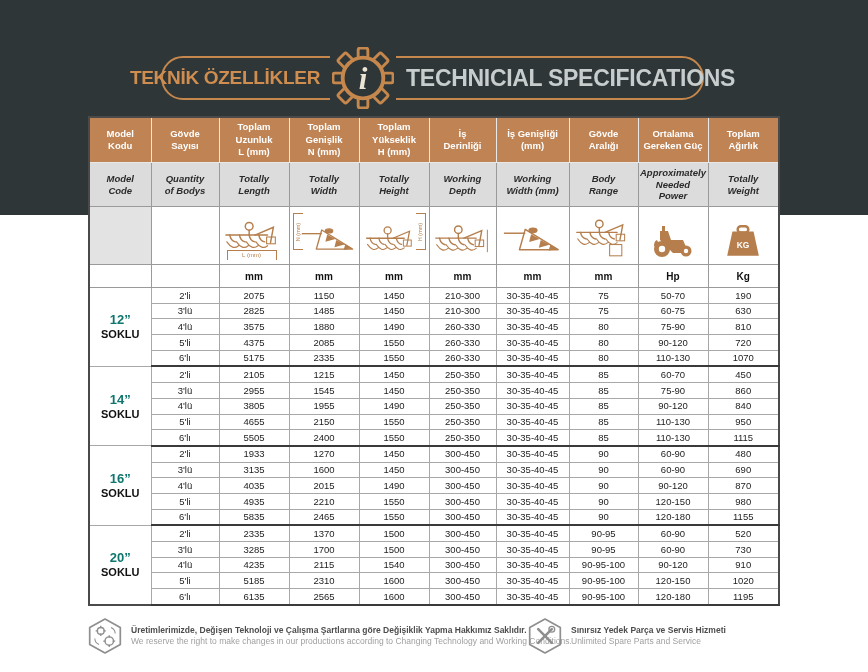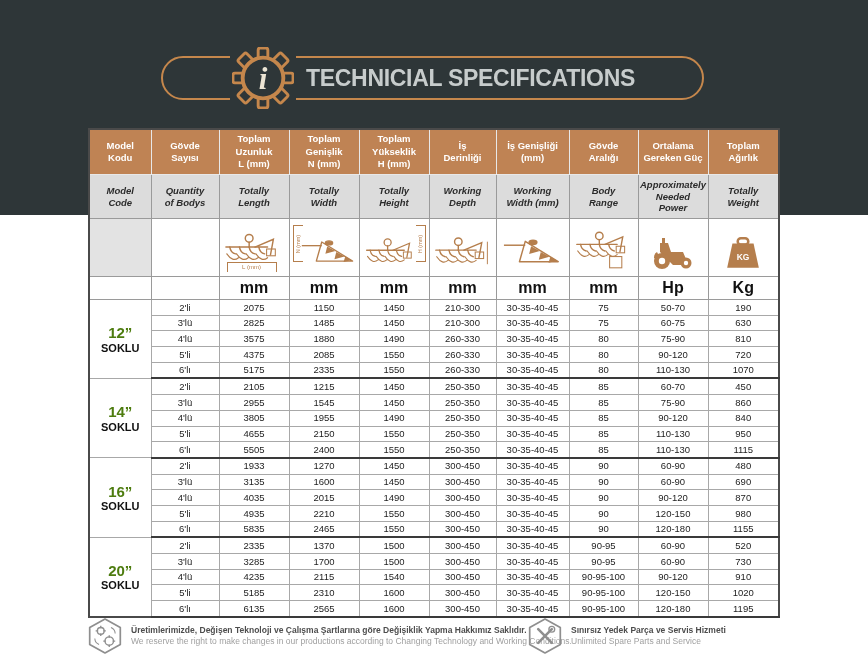--- a/index.html
+++ b/index.html
@@ -10,36 +10,36 @@
   
   .title-pill{position:absolute;left:161px;top:56px;width:543px;height:44px;
     border:2px solid #c5874c;border-radius:24px;display:flex;align-items:center;
     justify-content:center;gap:10px;box-sizing:border-box;overflow:visible;}
   .title-tr{font-size:19px;font-weight:bold;color:#cf8d4f;letter-spacing:-0.3px;white-space:nowrap;}
   .title-en{font-size:23px;font-weight:bold;color:#c7cccc;letter-spacing:-0.3px;white-space:nowrap;}
   .gear-wrap{width:66px;height:66px;background:#2e3638;display:flex;align-items:center;
     justify-content:center;flex:0 0 auto;}
 
   
-  table.spec{position:absolute;left:88px;top:128px;width:690px;border-collapse:collapse;
+  table.spec{position:absolute;left:88px;top:116px;width:690px;border-collapse:collapse;
     table-layout:fixed;border:2px solid #4a4a4a;}
   .spec th,.spec td{padding:0;margin:0;text-align:center;vertical-align:middle;overflow:hidden;}
   .h-tr{background:#bf8354;color:#ffffff;font-size:9.5px;font-weight:bold;height:44px;
     border:1px solid #e8e8e8;white-space:pre-line;line-height:1.3;}
   .h-en{background:#dcdcdc;color:#2b2b2b;font-style:italic;font-size:9.5px;height:43px;
     border:1px solid #9a9a9a;white-space:pre-line;line-height:1.25;}
   .ico-cell{height:57px;background:#ffffff;border:1px solid #9a9a9a;position:relative;}
   .graycell{background:#e3e3e3;}
-  .h-unit{height:22px;background:#ffffff;font-weight:bold;font-size:16px;color:#111;
+  .h-unit{height:22px;background:#ffffff;font-weight:bold;font-size:10px;color:#111;
     border:1px solid #9a9a9a;}
   .spec tbody td{height:14.7px;background:#ffffff;font-size:9.5px;color:#1c1c1c;
     border:1px solid #a8a8a8;line-height:1;}
   .spec tbody tr.grp-end td{border-bottom:2px solid #3a3a3a;}
   td.grp{background:#e3e3e3;border:1px solid #8a8a8a;border-bottom:2px solid #3a3a3a;}
-  .grp-size{font-size:15px;font-weight:800;color:#4d7c0f;line-height:1.15;}
+  .grp-size{font-size:13px;font-weight:800;color:#0f766e;line-height:1.15;}
   .grp-type{font-size:11px;font-weight:800;color:#101010;line-height:1.1;}
 
   .dim-l{position:absolute;left:7px;bottom:4px;width:48px;height:9px;
     border-left:1px solid #b57e4c;border-right:1px solid #b57e4c;border-top:1px solid #b57e4c;
     font-size:6px;color:#b57e4c;line-height:9px;text-align:center;}
   .dim-v{position:absolute;top:6px;bottom:14px;width:9px;
     border-top:1px solid #b57e4c;border-bottom:1px solid #b57e4c;}
   .dim-v span{position:absolute;left:1px;top:50%;transform:translateY(-50%) rotate(180deg);
     writing-mode:vertical-rl;font-size:5.5px;color:#b57e4c;white-space:nowrap;}
   .dim-left{left:3px;border-left:1px solid #b57e4c;}
@@ -73,20 +73,21 @@
         <path d="M24 6 L58 27 H18 L24 6 Z"></path>
         <ellipse cx="32" cy="7" rx="4" ry="2.2" fill="#b57e4c"></ellipse>
         <path d="M30 11 l9 5 -11 3 z" fill="#b57e4c" stroke="none"></path>
         <path d="M40 17 l9 5 -11 3 z" fill="#b57e4c" stroke="none"></path>
         <path d="M50 22 l7 4 -9 2 z" fill="#b57e4c" stroke="none"></path>
       </g>
     </defs>
   </svg>
 
   <div class="title-pill">
+    <span class="title-tr">TEKNİK ÖZELLİKLER</span>
     <span class="gear-wrap">
       <svg width="62" height="62" viewBox="0 0 64 64">
         <g fill="#2e3638" stroke="#c5874c" stroke-width="3">
           <rect x="27" y="1" width="10" height="12" rx="2"></rect>
           <rect x="27" y="51" width="10" height="12" rx="2"></rect>
           <rect x="1" y="27" width="12" height="10" rx="2"></rect>
           <rect x="51" y="27" width="12" height="10" rx="2"></rect>
           <rect x="8" y="8" width="12" height="12" rx="2" transform="rotate(45 14 14)"></rect>
           <rect x="44" y="8" width="12" height="12" rx="2" transform="rotate(-45 50 14)"></rect>
           <rect x="8" y="44" width="12" height="12" rx="2" transform="rotate(-45 14 50)"></rect>

